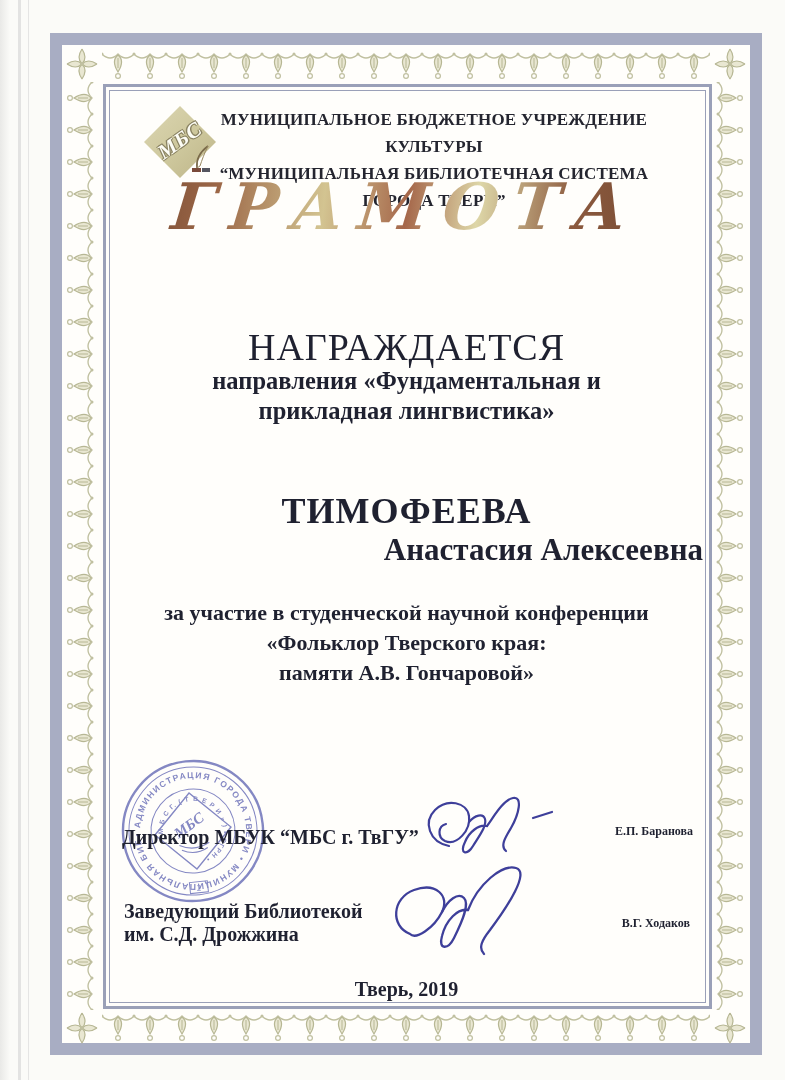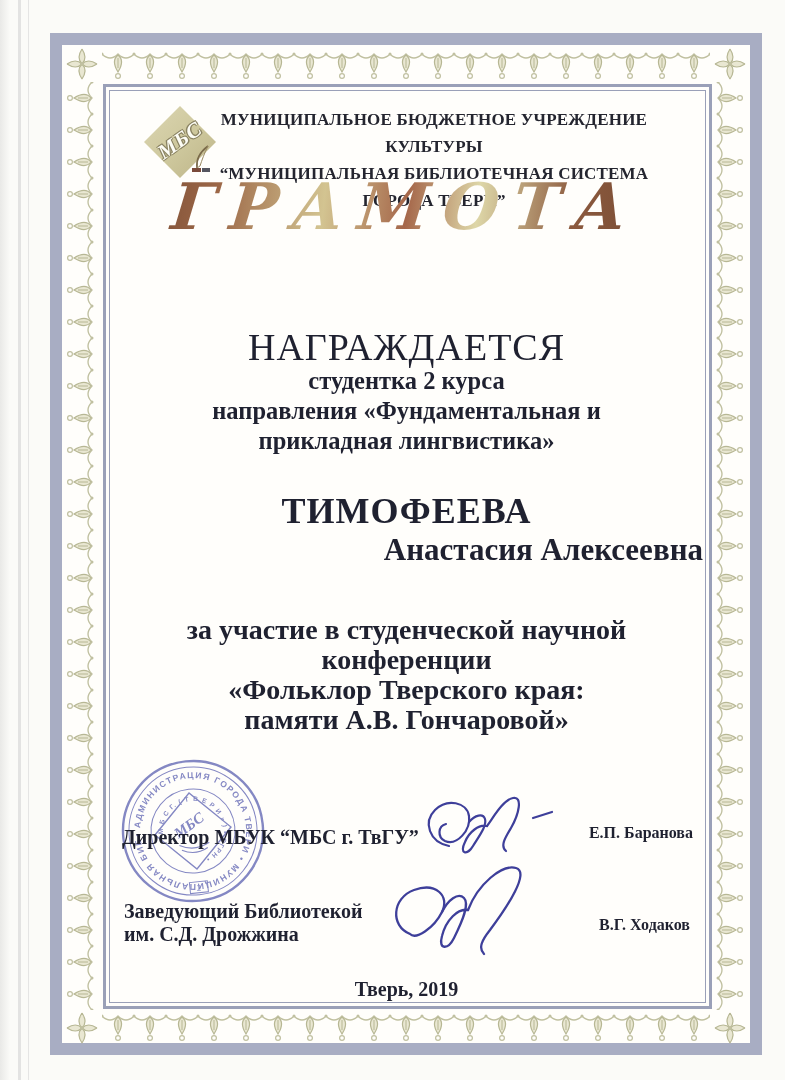--- a/index.html
+++ b/index.html
@@ -64,27 +64,27 @@
     font-size:64px;line-height:110px;letter-spacing:14px;
     transform:skewX(-6deg);
     background:linear-gradient(90deg,#70452f 0%,#9c6747 18%,#d3c491 36%,#a5674a 50%,#ded7a8 62%,#8c5a3e 78%,#6b432e 100%);
     -webkit-background-clip:text;background-clip:text;color:transparent;
   }
 
   .award-heading{top:231px;font-weight:normal;font-size:38px;letter-spacing:1px;z-index:2;}
   .desc-block{top:272px;font-weight:bold;font-size:24.5px;line-height:30px;z-index:2;}
   .surname{top:396px;font-weight:bold;font-size:36px;letter-spacing:1px;z-index:2;}
   .given{top:438px;font-weight:bold;font-size:31px;z-index:2;text-align:right;}
-  .reason-block{top:521px;font-weight:bold;font-size:28px;line-height:30px;z-index:2;}
+  .reason-block{top:504px;font-weight:bold;font-size:22px;line-height:30px;z-index:2;}
 
   .stamp{position:absolute;left:8px;top:662px;z-index:1;opacity:.88;transform:rotate(-6deg);}
 
   .sig-row{position:absolute;left:0;right:0;z-index:2;}
   .role{position:absolute;font-weight:bold;font-size:20px;white-space:nowrap;}
-  .signer-name{position:absolute;font-weight:bold;font-size:16px;white-space:nowrap;}
+  .signer-name{position:absolute;font-weight:bold;font-size:12px;white-space:nowrap;}
   .sig-svg{position:absolute;z-index:3;}
 
   .zaved-role{position:absolute;left:14px;top:0;text-align:left;font-weight:bold;font-size:20px;line-height:23px;}
 
   .footer-line{top:884px;font-weight:bold;font-size:20px;z-index:2;}
 </style>
 </head>
 <body>
 
 <div class="page">
@@ -190,21 +190,20 @@
     </div>
     <div class="org-block">
       <div>МУНИЦИПАЛЬНОЕ БЮДЖЕТНОЕ УЧРЕЖДЕНИЕ КУЛЬТУРЫ</div>
       <div>“МУНИЦИПАЛЬНАЯ БИБЛИОТЕЧНАЯ СИСТЕМА ГОРОДА ТВЕРИ”</div>
     </div>
 
     <div class="title">ГРАМОТА</div>
 
     <div class="abs award-heading">НАГРАЖДАЕТСЯ</div>
     <div class="abs desc-block">
-      <div>студентка 2 курса</div>
       <div>направления «Фундаментальная и</div>
       <div>прикладная лингвистика»</div>
     </div>
     <div class="abs surname">ТИМОФЕЕВА</div>
     <div class="abs given">Анастасия Алексеевна</div>
     <div class="abs reason-block">
       <div>за участие в студенческой научной конференции</div>
       <div>«Фольклор Тверского края:</div>
       <div>памяти А.В. Гончаровой»</div>
     </div>

